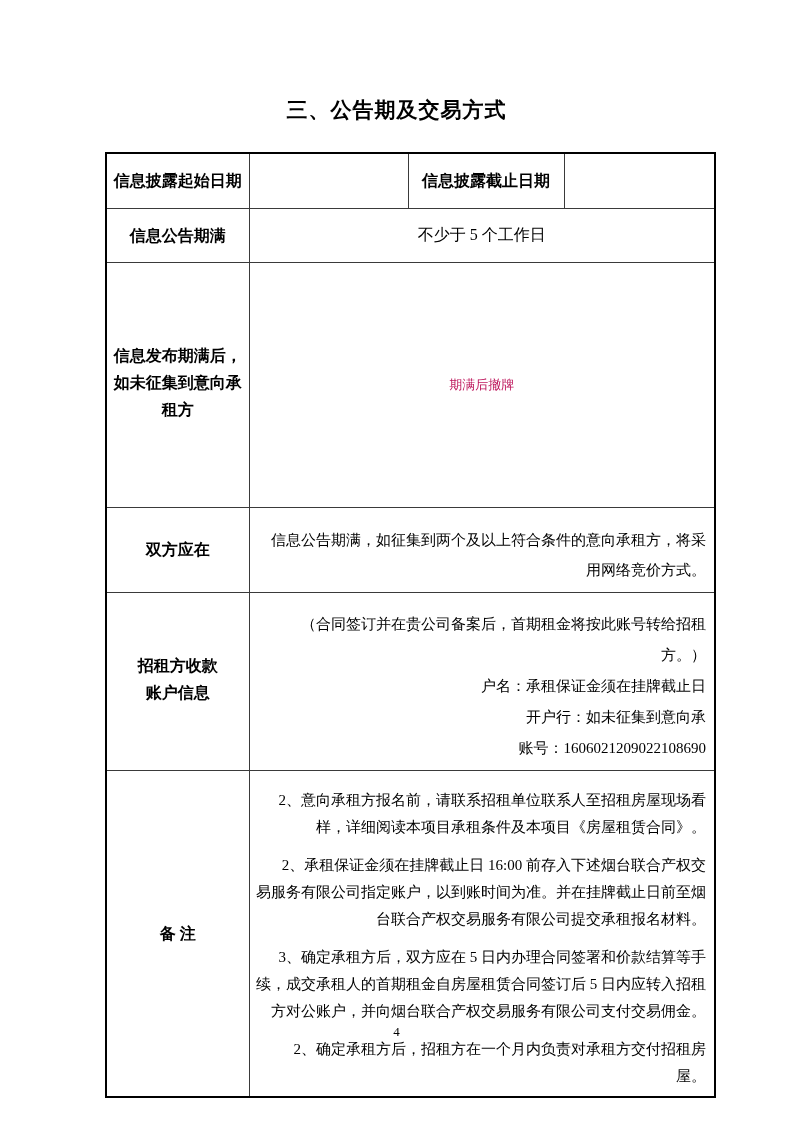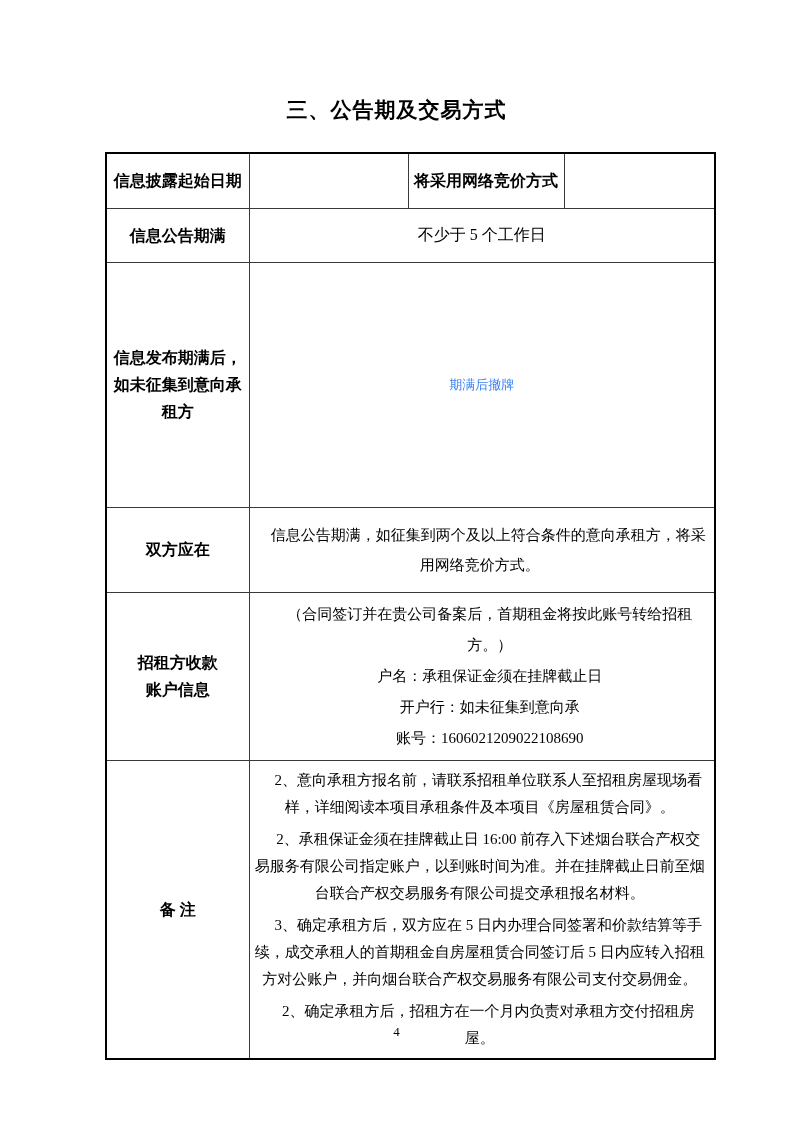--- a/index.html
+++ b/index.html
@@ -36,51 +36,51 @@
     overflow: hidden;
   }
   td.label-cell {
     text-align: center;
     font-weight: bold;
     font-size: 16px;
     line-height: 27px;
     padding: 2px 5px;
     margin-top: 24px;
   }
-  .pre-line { white-space: pre-line; }
+  .pre-line { white-space: pre-line; font-family: Liberation Mono, monospace; }
   td.center-value {
     text-align: center;
     font-size: 16px;
     padding: 16px 6px;
   }
   td.small-value {
     text-align: center;
     font-size: 13px;
-    color: #3b82f6;
+    color: #be185d;
     padding: 2px 6px;
   }
   td.body-cell {
     font-size: 15px;
-    padding: 6px 8px 6px 4px;
-    text-align: center;
+    padding: 16px 8px 6px 4px;
+    text-align: right;
   }
   td.body-cell p.indent-para {
     text-indent: 17px;
     line-height: 30px;
   }
   td.account-cell p {
     line-height: 31px;
     text-indent: 0;
     margin-left: 20px;
   }
   td.notes-cell p {
     line-height: 27px;
     text-indent: 17px;
   }
-  td.notes-cell p + p { margin-top: 5px; }
+  td.notes-cell p + p { margin-top: 11px; }
   .page-number {
     position: absolute;
     top: 1024px;
     left: 0; right: 0;
     text-align: center;
     font-size: 13px;
   }
   
   tr.r1 { height: 55px; }
   tr.r2 { height: 51px; }
@@ -100,21 +100,21 @@
     <colgroup>
       <col style="width:143px">
       <col style="width:159px">
       <col style="width:156px">
       <col style="width:151px">
     </colgroup>
     <tbody>
       <tr class="r1">
         <td class="label-cell">信息披露起始日期</td>
         <td class="center-value"></td>
-        <td class="label-cell">将采用网络竞价方式</td>
+        <td class="label-cell">信息披露截止日期</td>
         <td class="center-value"></td>
       </tr>
 
       <tr class="r2">
         <td class="label-cell">信息公告期满</td>
         <td class="center-value" colspan="3">不少于 5 个工作日</td>
       </tr>
 
       <tr class="r3">
         <td class="label-cell pre-line">信息发布期满后，

